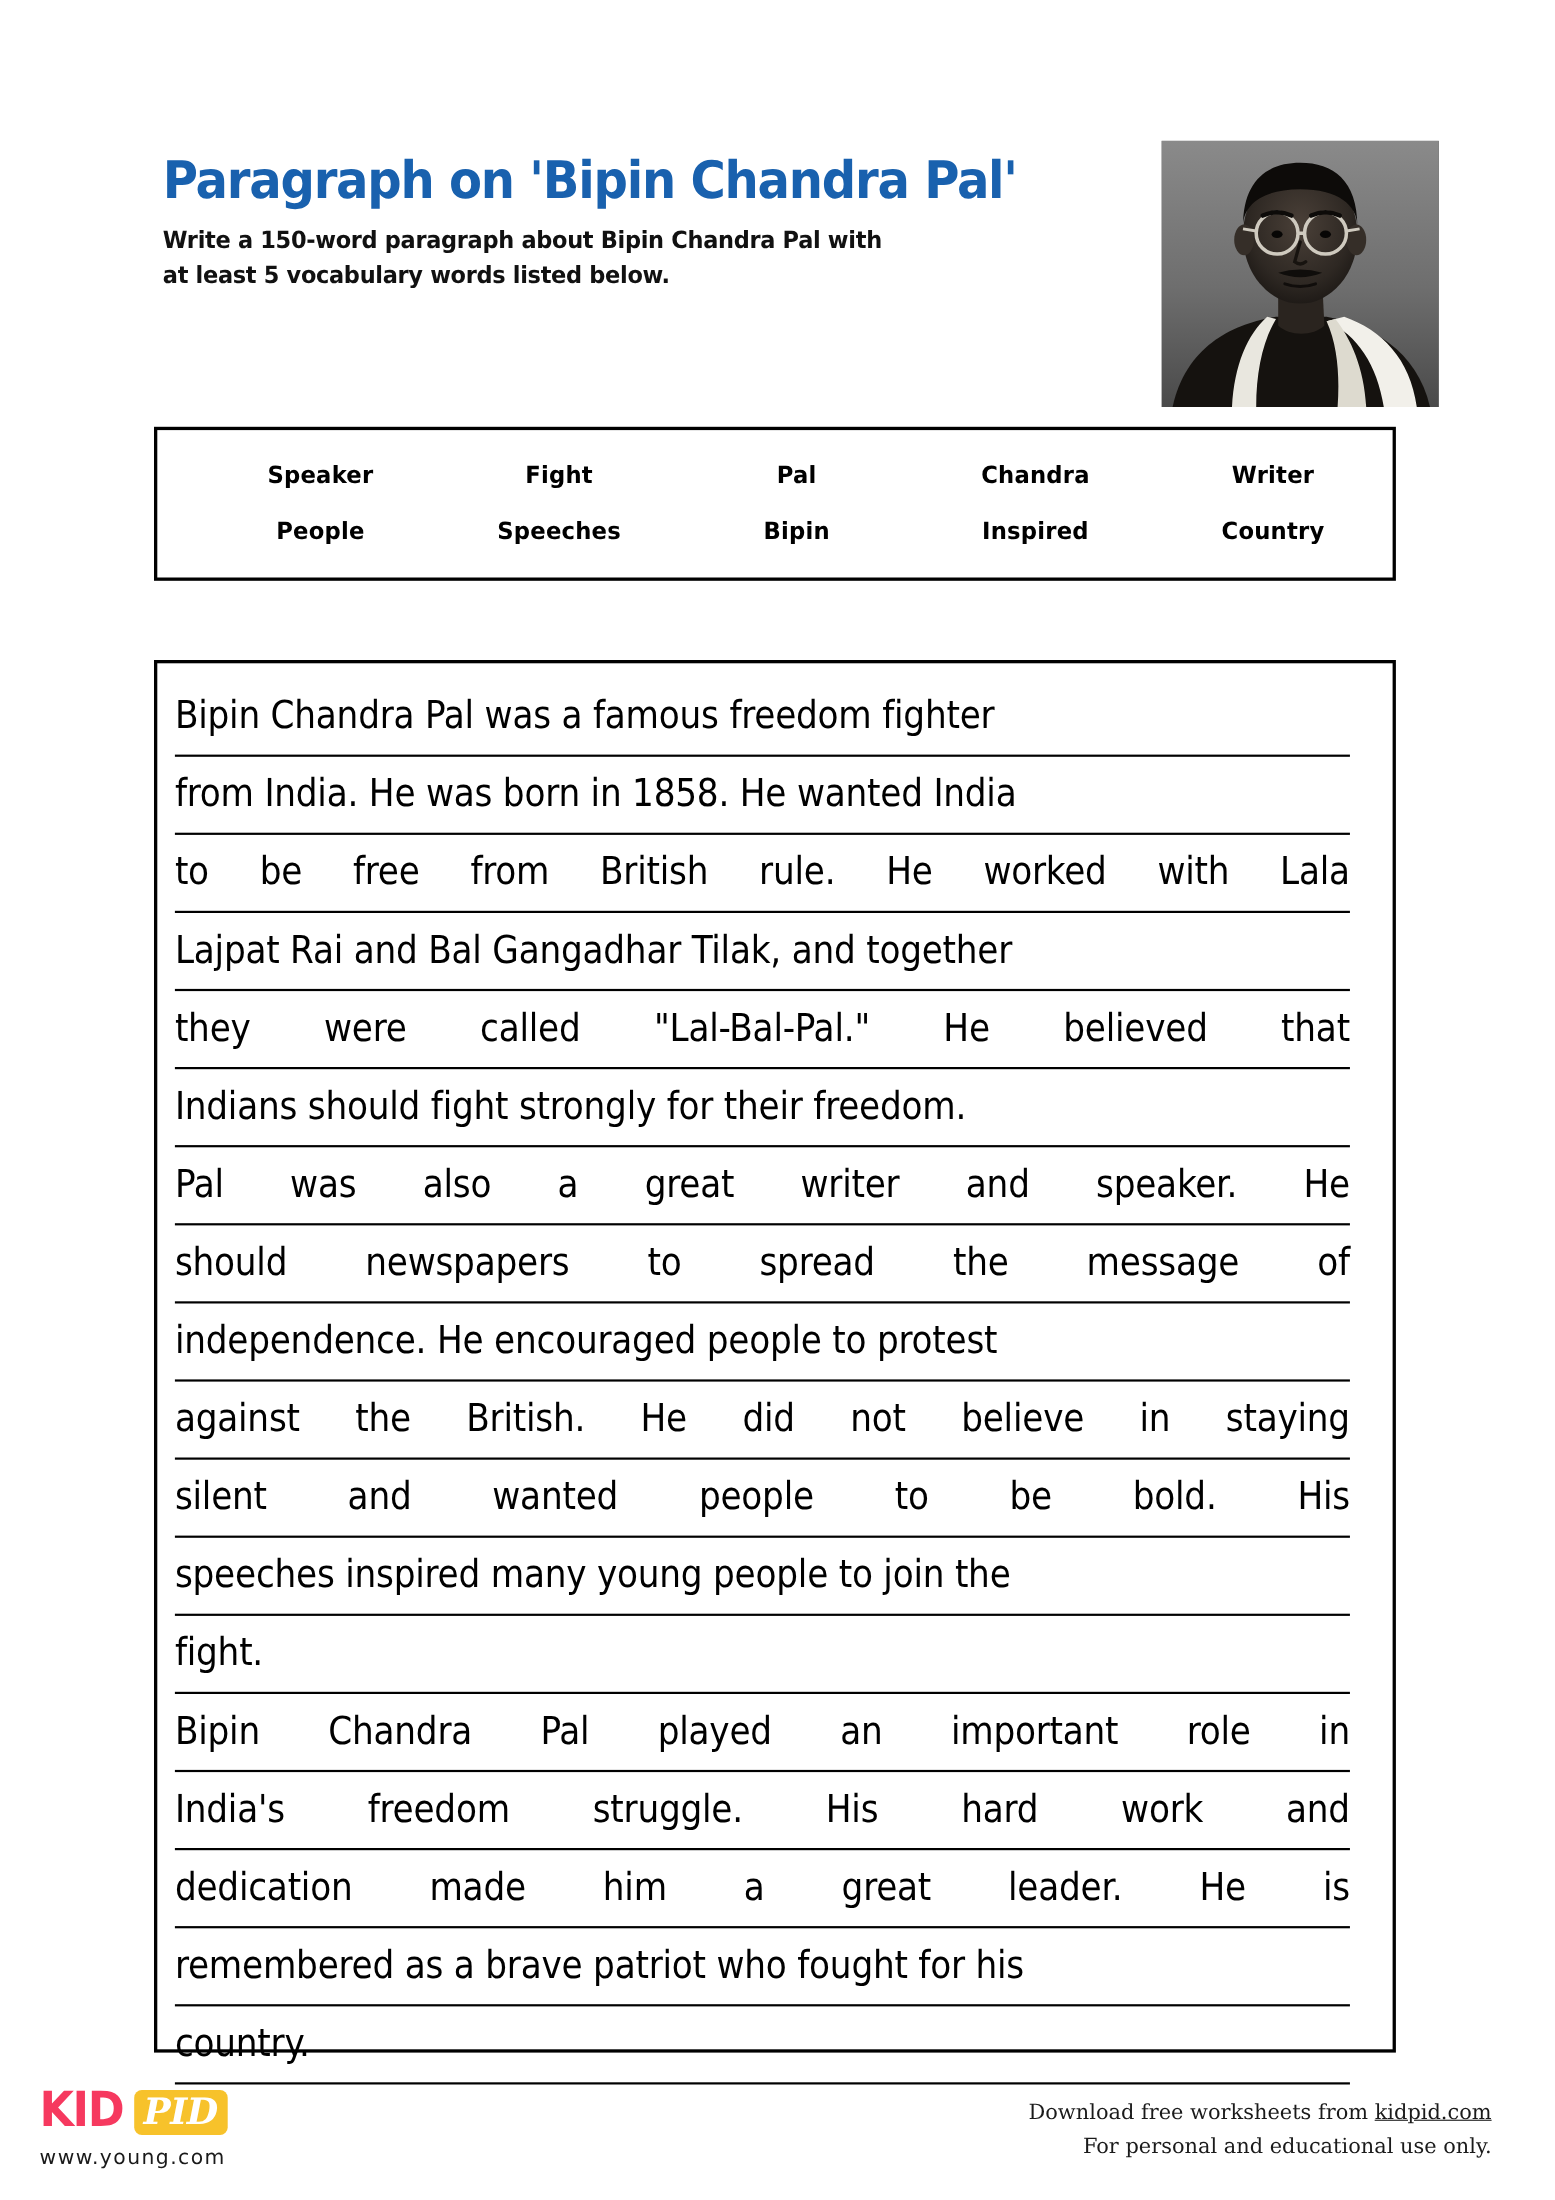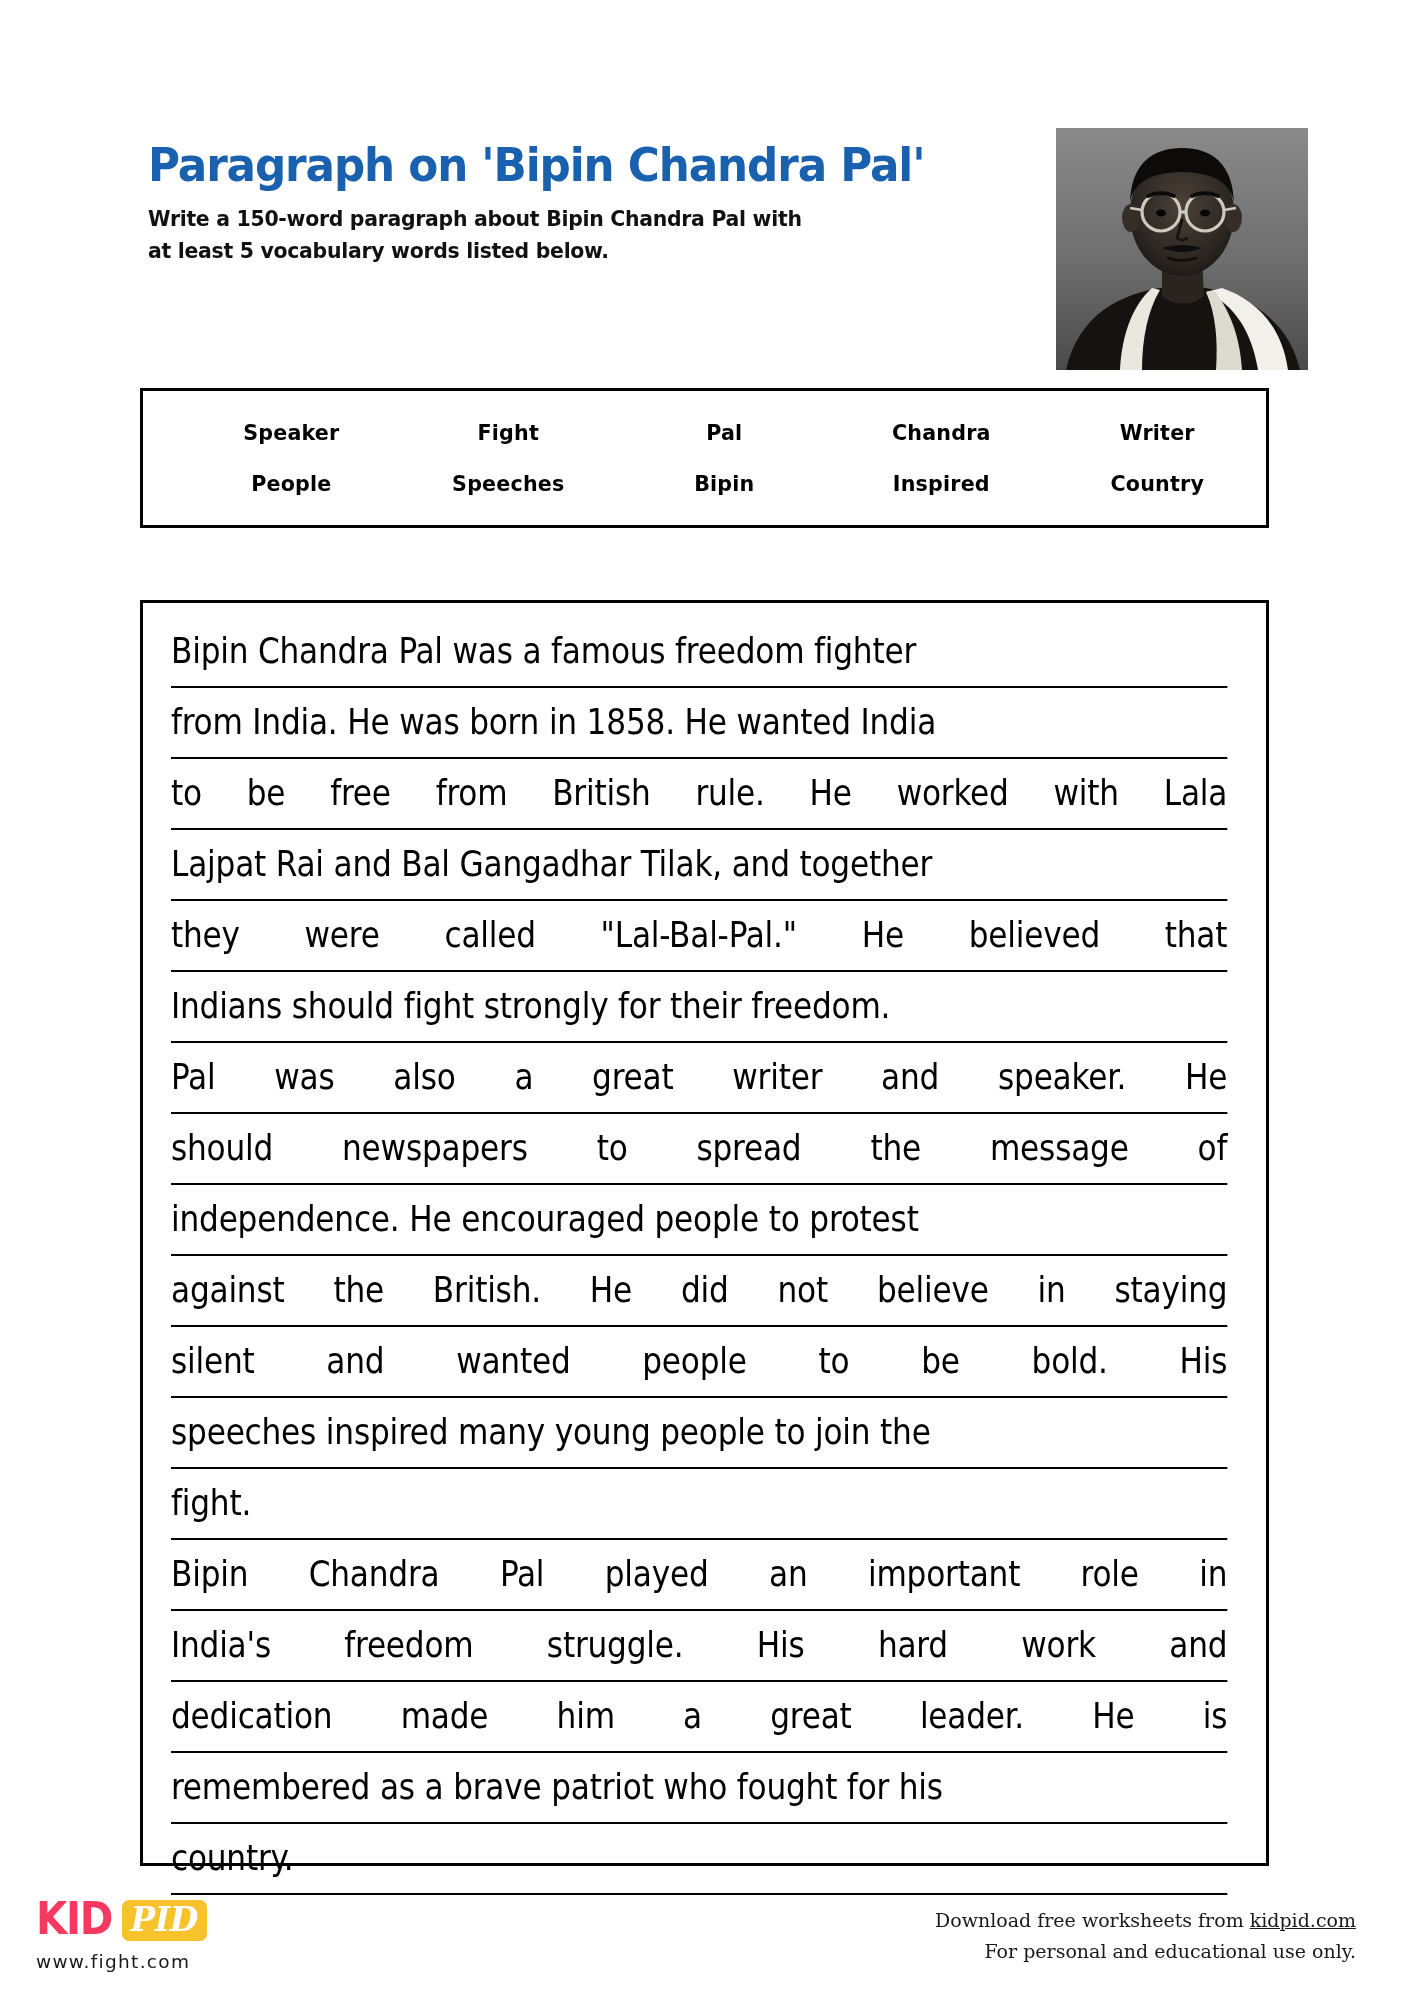--- a/index.html
+++ b/index.html
@@ -97,21 +97,21 @@
 
   
   .answer-box {
     position: absolute;
     left: 140px;
     top: 600px;
     width: 1129px;
     height: 1266px;
     border: 3px solid #000000;
     box-sizing: border-box;
-    padding: 14px 28px 0 28px;
+    padding: 14px 28px 0 16px;
   }
   .ans-line {
     font-family: "DejaVu Sans Condensed", "DejaVu Sans", sans-serif;
     font-size: 35px;
     font-weight: 400;
     color: #000000;
     line-height: 1;
     height: 69px;
     border-bottom: 2.5px solid #000000;
     display: flex;
@@ -373,21 +373,21 @@
       <div class="ans-line">country.</div>
     </div>
 
   <div class="footer-logo">
     <div class="logo-row">
       <span class="logo-kid">KID</span>
       <span class="logo-pid-wrap">
         <span class="logo-pid">PID</span>
       </span>
     </div>
-    <div class="logo-url">www.fight.com</div>
+    <div class="logo-url">www.young.com</div>
   </div>
 
   <div class="footer-note">
     <div>
       <span>Download free worksheets from </span><span class="link">kidpid.com</span>
     </div>
     <div>For personal and educational use only.</div>
   </div>
 
 </div>

